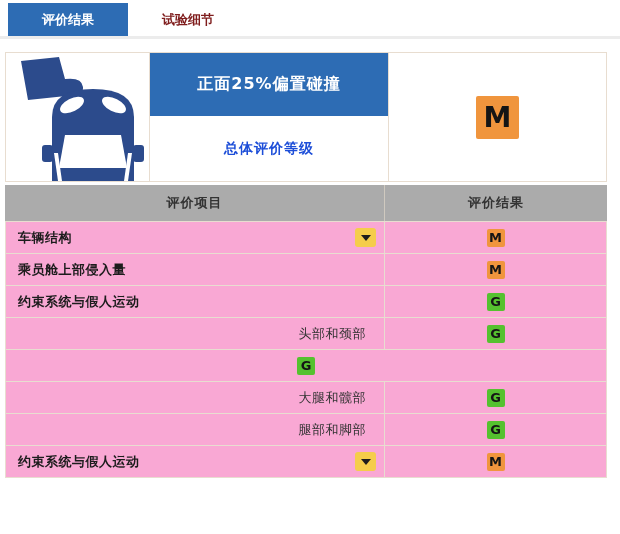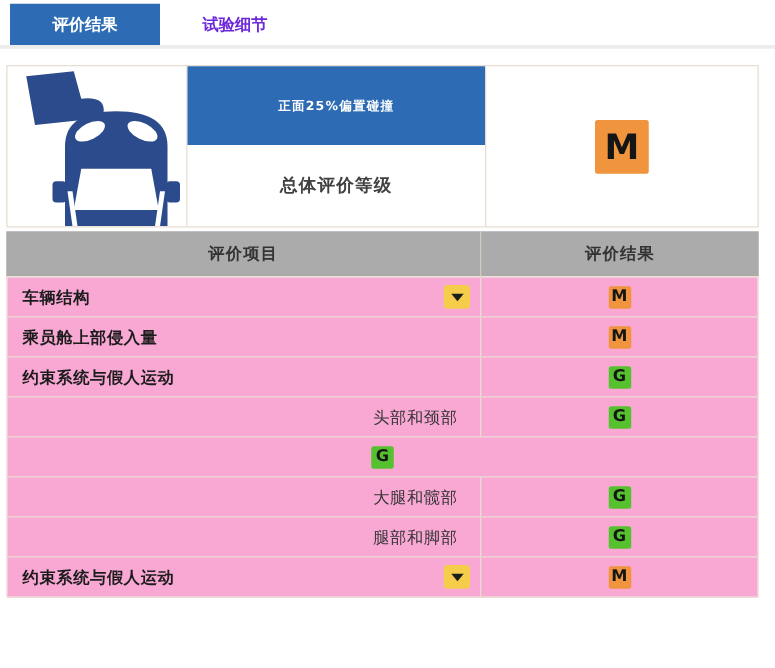--- a/index.html
+++ b/index.html
@@ -20,46 +20,46 @@
   }
   
   .tabbar{
     display:flex;align-items:flex-end;
     padding:3px 0 0 8px;
     border-bottom:3px solid #ececec;
   }
   .tab{
     width:120px;height:33px;
     display:flex;align-items:center;justify-content:center;
-    font-size:13px;font-weight:bold;color:#6d28d9;
+    font-size:13px;font-weight:bold;color:#7f1d1d;
     cursor:pointer;user-select:none;
   }
   .tab.active{background:var(--blue);color:#ffffff;}
   
   .panel{margin:13px 8px 0 5px;width:602px;}
   .top-section{
     display:flex;height:130px;
     border:1px solid var(--border);background:#fff;
   }
   .icon-cell{
     width:144px;flex:none;border-right:1px solid var(--border);
     overflow:hidden;
   }
   .mid-cell{
     width:239px;flex:none;border-right:1px solid var(--border);
     display:flex;flex-direction:column;
   }
   .banner{
     height:63px;background:var(--blue);
     display:flex;align-items:center;justify-content:center;
-    color:#fff;font-size:10px;font-weight:bold;letter-spacing:1px;
+    color:#fff;font-size:16px;font-weight:bold;letter-spacing:1px;
   }
   .overall-label{
     flex:1;display:flex;align-items:center;justify-content:center;
-    font-size:14px;font-weight:bold;color:#404040;letter-spacing:1px;
+    font-size:14px;font-weight:bold;color:#1d4ed8;letter-spacing:1px;
   }
   .grade-cell{flex:1;display:flex;align-items:center;justify-content:center;}
   
   .badge{
     display:flex;align-items:center;justify-content:center;
     font-weight:bold;color:#151515;border-radius:2px;
   }
   .badge.large{width:43px;height:43px;font-size:28px;}
   .badge.small{width:18px;height:18px;font-size:13px;}
   .grade-M{background:var(--orange);}

